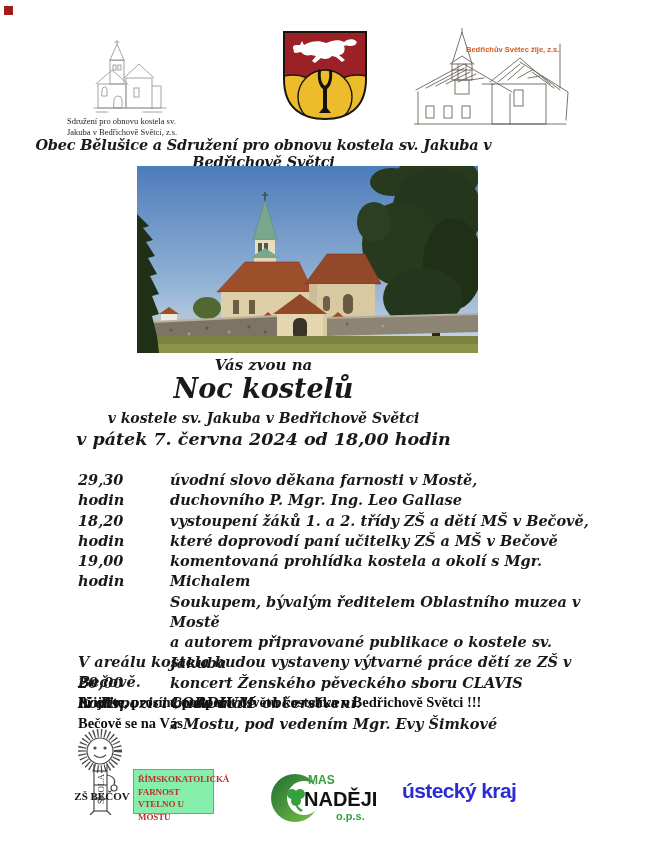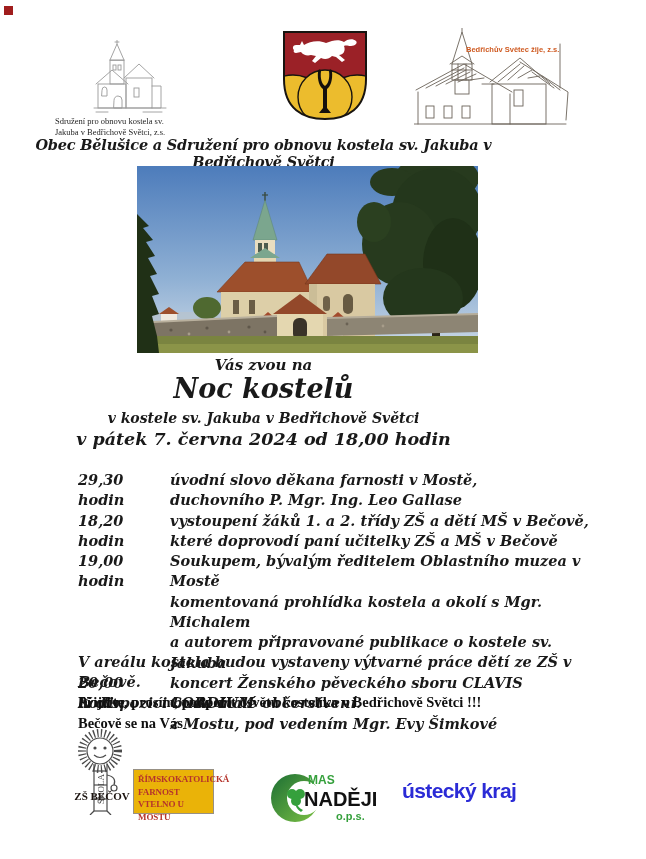--- a/index.html
+++ b/index.html
@@ -3,39 +3,39 @@
 <meta charset="utf-8">
 <style>
   html,body{margin:0;padding:0;background:#fff;}
   .page{position:relative;width:646px;height:859px;background:#fff;overflow:hidden;
         font-family:"DejaVu Serif",serif;color:#1a1a1a;}
   .abs{position:absolute;}
   .script{font-family:"DejaVu Serif",serif;font-style:italic;font-weight:700;color:#191919;}
   .center{left:0;width:527px;text-align:center;}
   .corner-mark{left:4px;top:6px;width:9px;height:9px;}
   
-  .left-caption{left:55px;top:116px;width:130px;font-family:"Liberation Serif",serif;
+  .left-caption{left:67px;top:116px;width:130px;font-family:"Liberation Serif",serif;
                 font-size:8.5px;line-height:1.35;color:#262626;}
   .main-title{top:136px;font-size:14.5px;letter-spacing:-0.2px;}
   
   .invite-intro{top:356px;font-size:15px;}
   .invite-title{top:373px;font-size:27px;}
   .invite-venue{top:410px;font-size:14px;}
   .invite-datetime{top:429px;font-size:17.5px;}
   
   .schedule{left:78px;top:470px;width:530px;font-size:14.5px;line-height:20.3px;}
   .sched-row{display:grid;grid-template-columns:92px 1fr;}
   .notes{left:78px;top:652px;width:540px;font-size:14.5px;line-height:20.4px;}
   .closing{left:78px;top:692px;width:540px;font-family:"Liberation Serif",serif;
            font-weight:700;font-size:14.5px;line-height:21px;color:#101010;}
   
   .zs-label{left:62px;top:790px;width:80px;text-align:center;
             font-family:"Liberation Serif",serif;font-weight:700;font-size:11px;color:#1c1410;}
   .parish-box{left:133px;top:769px;width:81px;height:45px;border:1px solid #979084;
-              box-sizing:border-box;background:#eab308;padding:3px 20px 0 4px;
+              box-sizing:border-box;background:#86efac;padding:3px 20px 0 4px;
               font-family:"Liberation Serif",serif;font-weight:700;font-size:9px;
               line-height:1.4;letter-spacing:-0.1px;}
   .region-label{left:402px;top:779px;font-family:Liberation Sans, sans-serif;font-weight:700;
                 font-size:21px;letter-spacing:-0.6px;}
 </style>
 </head>
 <body>
 
 <div class="page">
 
@@ -204,22 +204,22 @@
     <div class="sched-row">
       <div>18,20 hodin</div>
       <div>
         <div>vystoupení žáků 1. a 2. třídy ZŠ a dětí MŠ v Bečově,</div>
         <div>které doprovodí paní učitelky ZŠ a MŠ v Bečově</div>
       </div>
     </div>
     <div class="sched-row">
       <div>19,00 hodin</div>
       <div>
+        <div>komentovaná prohlídka kostela a okolí s Mgr. Michalem</div>
         <div>Soukupem, bývalým ředitelem Oblastního muzea v Mostě</div>
-        <div>komentovaná prohlídka kostela a okolí s Mgr. Michalem</div>
         <div>a autorem  připravované publikace o kostele sv. Jakuba</div>
       </div>
     </div>
     <div class="sched-row">
       <div>20,00 hodin</div>
       <div>
         <div>koncert Ženského pěveckého sboru CLAVIS CORDIUM</div>
         <div>z Mostu, pod vedením Mgr. Evy Šimkové</div>
       </div>
     </div>

